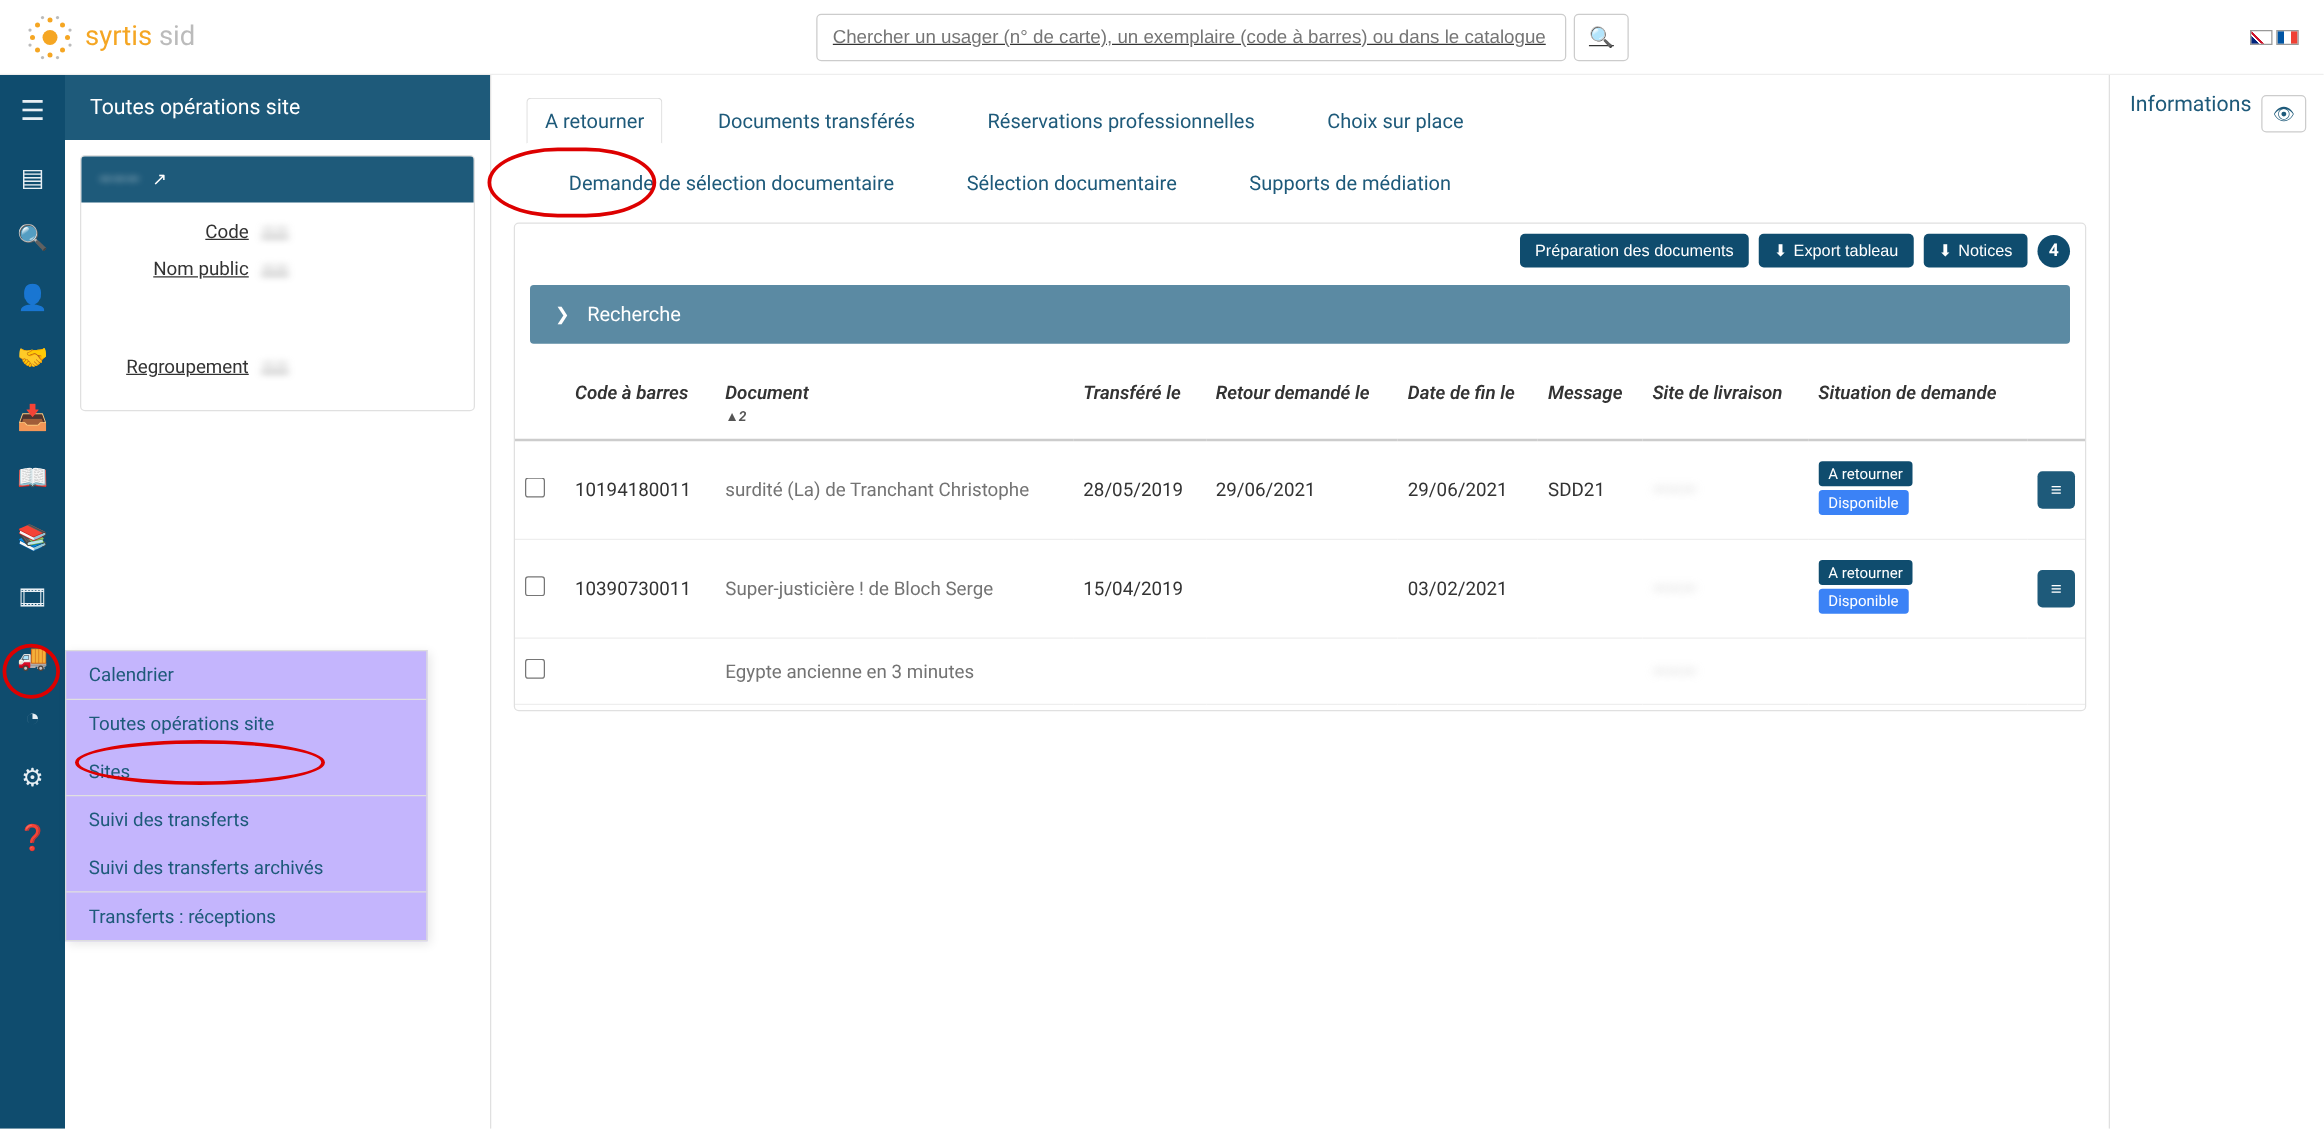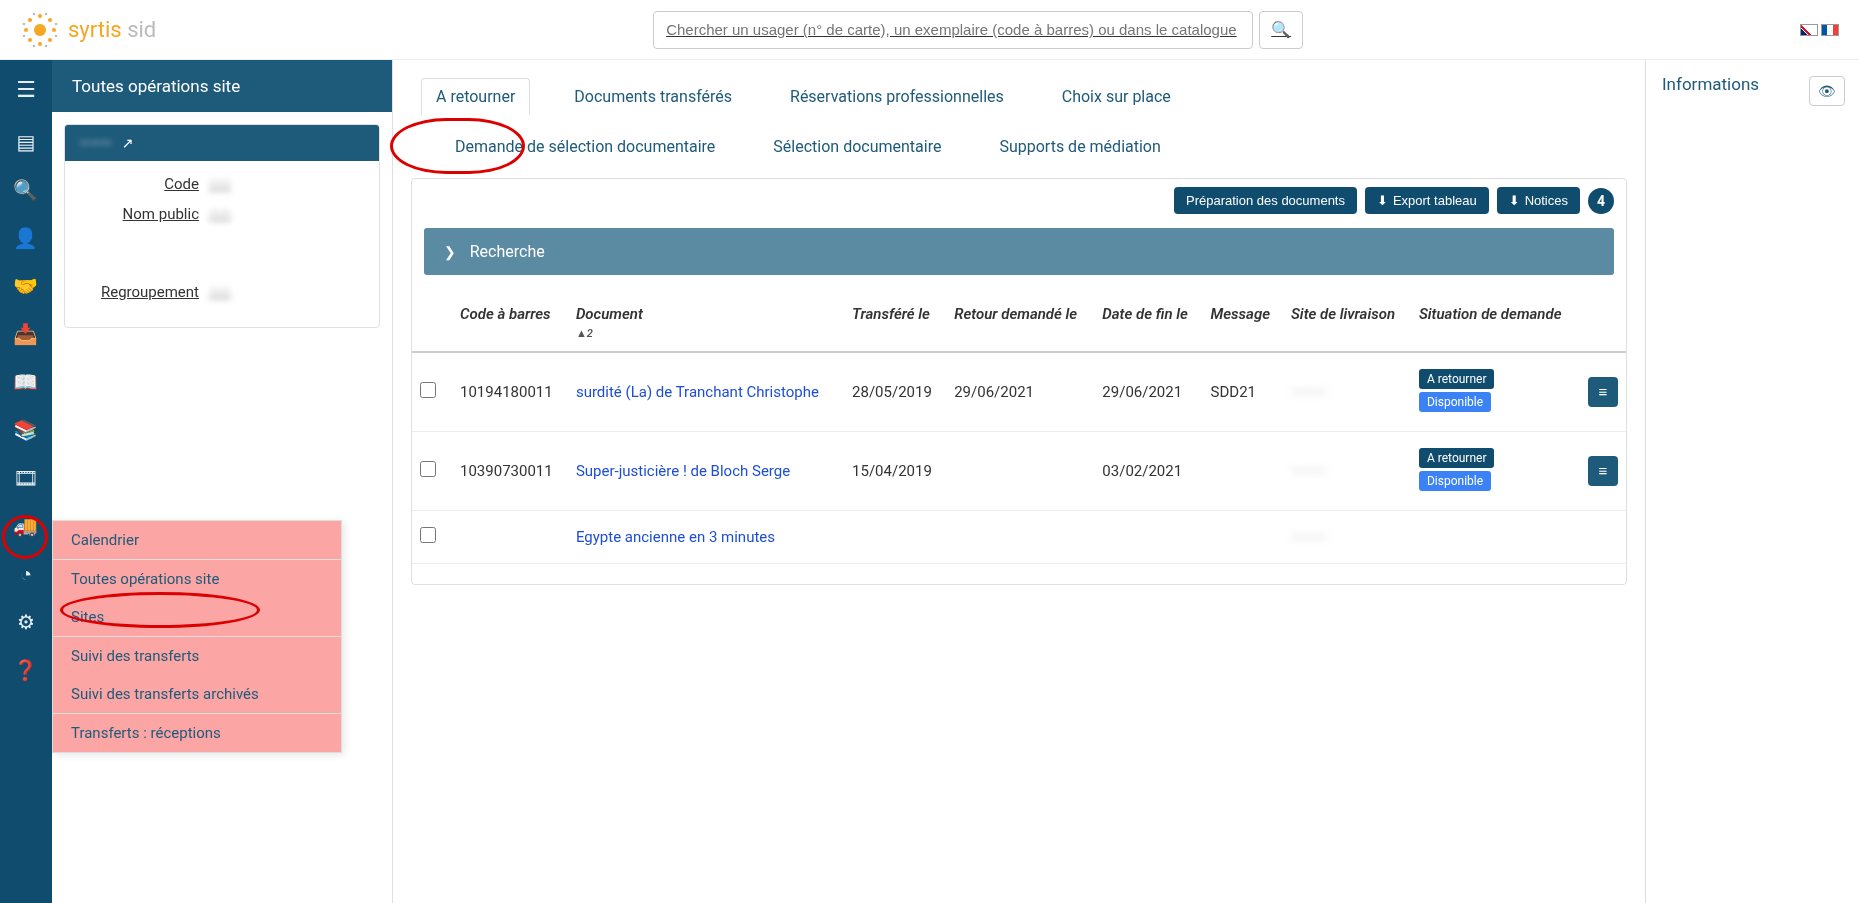--- a/index.html
+++ b/index.html
@@ -34,21 +34,21 @@
 .sidebar-title { background: #1e5a7a; color: #fff; padding: 16px 20px; font-size: 17px; }
 .sidebar-card { margin: 12px; border: 1px solid #e0e0e0; border-radius: 4px; overflow: hidden; }
 .sidebar-card-head { background: #1e5a7a; color: #fff; padding: 10px 14px; display: flex; align-items: center; gap: 10px; }
 .sidebar-card-head .share { cursor: pointer; }
 .sidebar-card-body { padding: 14px; }
 .info-row { display: flex; margin-bottom: 12px; text-decoration: underline; }
 .info-label { width: 130px; text-align: right; padding-right: 10px; color: #333; font-size: 15px; }
 .info-value { color: #888; filter: blur(3px); }
 
 
-.flyout { position: absolute; left: 52px; top: 520px; width: 290px; background: #fca5a5; border: 1px solid #ddd; box-shadow: 2px 2px 8px rgba(0,0,0,0.1); z-index: 100; }
+.flyout { position: absolute; left: 52px; top: 520px; width: 290px; background: #c4b5fd; border: 1px solid #ddd; box-shadow: 2px 2px 8px rgba(0,0,0,0.1); z-index: 100; }
 .flyout-item { padding: 10px 18px; color: #1e5a7a; cursor: pointer; font-size: 15px; }
 .flyout-divider { border-top: 1px solid #e0e0e0; }
 
 
 .circle1 { position: absolute; border: 3px solid #d00; border-radius: 50%; pointer-events: none; z-index: 200; }
 .c-rail { left: 2px; top: 515px; width: 46px; height: 44px; }
 .c-menu { left: 60px; top: 592px; width: 200px; height: 36px; border-radius: 50% / 50%; }
 .c-tab { left: 390px; top: 118px; width: 135px; height: 56px; border-radius: 50% / 60%; }
 
 
@@ -63,30 +63,30 @@
 .btn { background: #0f4c6e; color: #fff; border: none; border-radius: 4px; padding: 6px 12px; cursor: pointer; font-size: 13px; display: inline-flex; align-items: center; gap: 5px; }
 .badge-count { background: #0f4c6e; color: #fff; border-radius: 50%; width: 26px; height: 26px; display: inline-flex; align-items: center; justify-content: center; font-weight: bold; }
 
 .search-panel { background: #5b8aa3; color: #fff; padding: 14px 20px; border-radius: 3px; margin: 6px 12px; display: flex; align-items: center; gap: 14px; cursor: pointer; font-size: 16px; }
 .search-panel .chev { font-size: 14px; }
 
 
 .tbl { width: 100%; border-collapse: collapse; margin-top: 20px; }
 .tbl th { text-align: left; padding: 10px 8px; border-bottom: 2px solid #ccc; font-weight: 600; color: #333; vertical-align: top; font-size: 15px; font-style: italic; }
 .tbl td { padding: 16px 8px; border-bottom: 1px solid #eee; vertical-align: middle; color: #333; font-size: 15px; }
-.tbl .link { color: #1d4ed8; cursor: pointer; }
+.tbl .link { color: #737373; cursor: pointer; }
 .tbl input[type=checkbox] { width: 16px; height: 16px; }
 .sort-ind { font-size: 11px; color: #555; }
 .tag { display: inline-block; padding: 3px 8px; border-radius: 3px; color: #fff; font-size: 12px; margin-bottom: 3px; white-space: nowrap; }
 .tag-blue { background: #0f4c6e; }
 .tag-green { background: #3b82f6; }
 .row-action { background: #1e5a7a; color: #fff; width: 30px; height: 30px; border-radius: 4px; display: inline-flex; align-items: center; justify-content: center; cursor: pointer; }
 
 
-.right-panel { width: 214px; background: #fff; border-left: 1px solid #e0e0e0; padding: 14px 16px; }
+.right-panel { width: 172px; background: #fff; border-left: 1px solid #e0e0e0; padding: 14px 16px; }
 .right-title { color: #1e5a7a; font-size: 17px; }
 .eye-btn { position: absolute; right: 14px; top: 76px; width: 36px; height: 30px; border: 1px solid #ccc; border-radius: 4px; display: flex; align-items: center; justify-content: center; color: #1e5a7a; cursor: pointer; background: #fff; }
 
 
 .main::-webkit-scrollbar { width: 14px; }
 .main::-webkit-scrollbar-thumb { background: #b0b0b0; border-radius: 2px; }
 </style>
 </head>
 <body>
 
@@ -192,21 +192,21 @@
         <div class="tab">Documents transférés</div>
         <div class="tab">Réservations professionnelles</div>
         <div class="tab">Choix sur place</div>
       </div>
       <div class="tabs-row2">
         <div class="tab">Demande de sélection documentaire</div>
         <div class="tab">Sélection documentaire</div>
         <div class="tab">Supports de médiation</div>
       </div>
 
-      <div style="border:1px solid #e0e0e0; border-radius:4px; padding-bottom:20px;">
+      <div style="border:1px solid #e0e0e0; border-radius:4px; padding-bottom:4px;">
         <div class="action-bar">
           <button class="btn">
               <span>Préparation des documents</span>
             </button>
           <button class="btn">
               <span>⬇</span>
               <span>Export tableau</span>
             </button>
           <button class="btn">
               <span>⬇</span>

